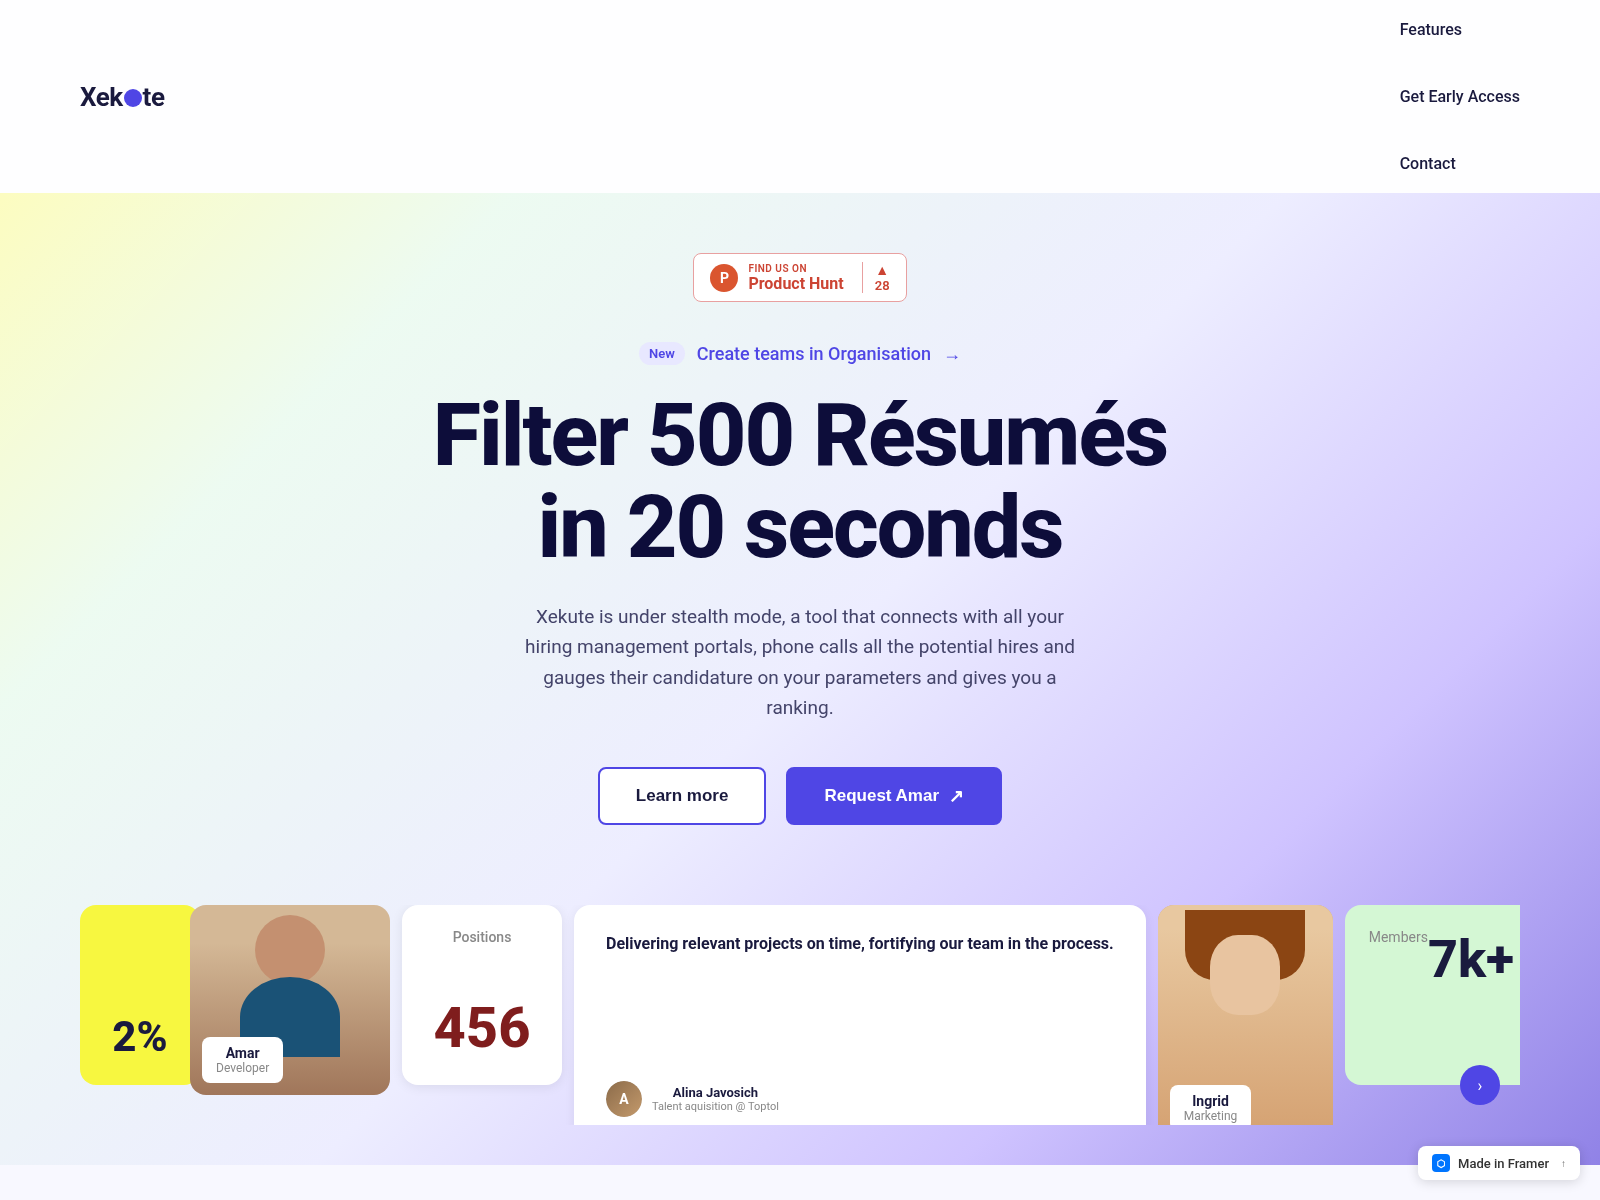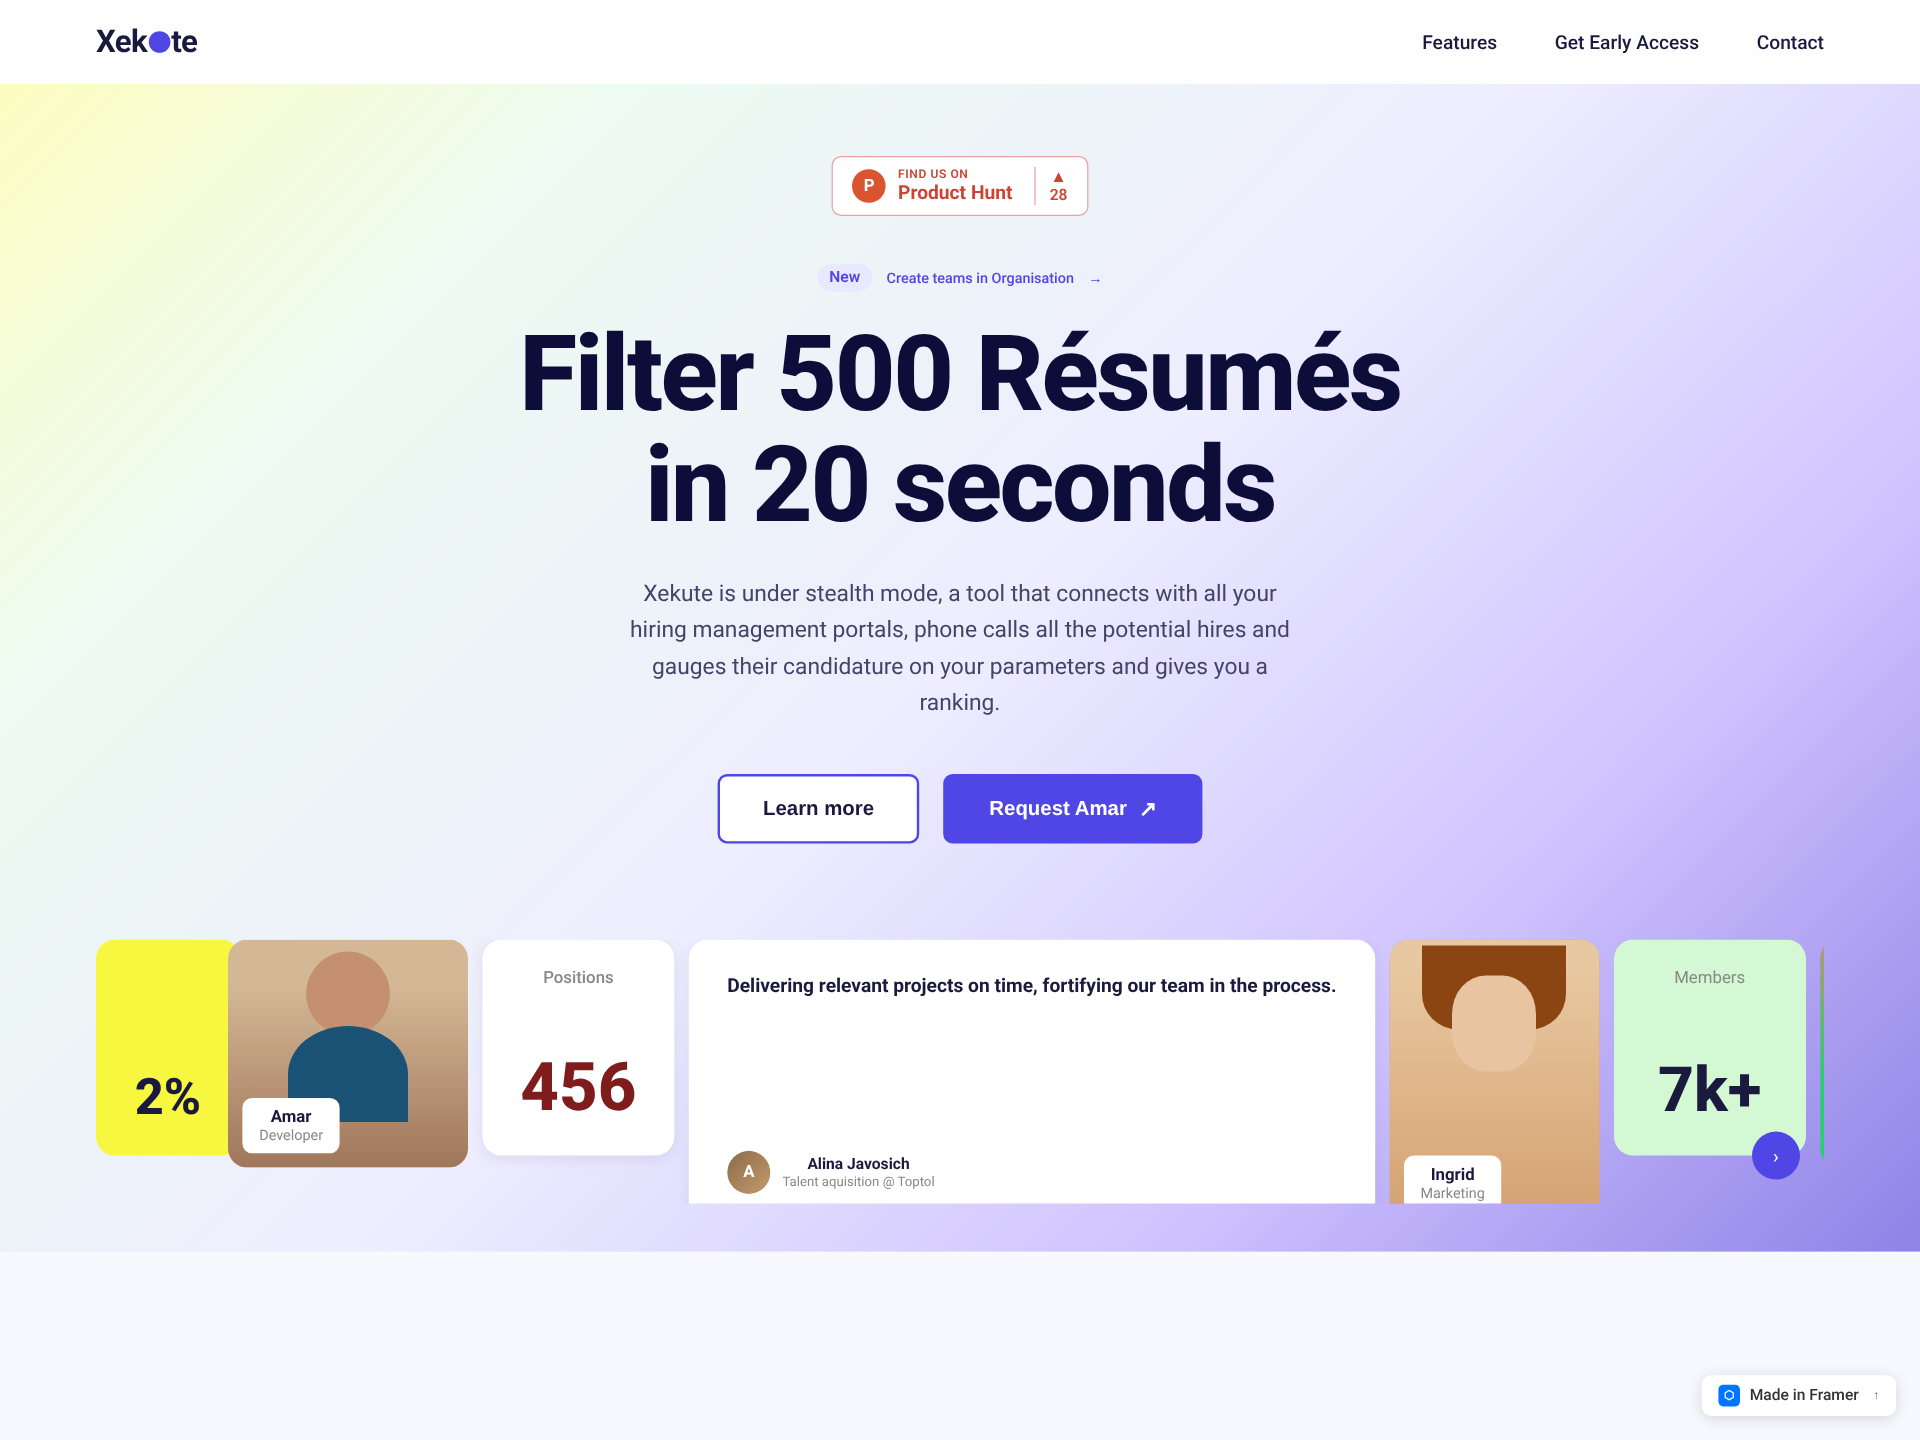--- a/index.html
+++ b/index.html
@@ -35,20 +35,21 @@
       border-radius: 50%;
       vertical-align: middle;
       margin: 0 1px;
       position: relative;
       top: -1px;
     }
     .nav-links {
       display: flex;
       gap: 48px;
       list-style: none;
+      flex-direction: column;
     }
     .nav-links a {
       text-decoration: none;
       color: #1a1a3e;
       font-size: 16px;
       font-weight: 500;
     }
 
     
     .hero-section {
@@ -134,21 +135,21 @@
     .announce-new {
       background: #e8e8ff;
       color: #4f46e5;
       font-size: 13px;
       font-weight: 600;
       padding: 4px 10px;
       border-radius: 20px;
     }
     .announce-link {
       color: #4f46e5;
-      font-size: 12px;
+      font-size: 18px;
       font-weight: 500;
       text-decoration: none;
       display: flex;
       align-items: center;
       gap: 12px;
     }
 
     
     .hero-heading {
       font-size: 88px;
@@ -365,21 +366,21 @@
     
     .card-members {
       background: #d4f7d4;
       border-radius: 16px;
       padding: 24px;
       min-width: 160px;
       height: 180px;
       flex-shrink: 0;
       margin-right: 12px;
       display: flex;
-      flex-direction: column;
+      flex-direction: row;
       justify-content: space-between;
     }
     .card-members .label {
       font-size: 14px;
       color: #888;
     }
     .card-members .number {
       font-size: 52px;
       font-weight: 800;
       color: #1a1a3e;

